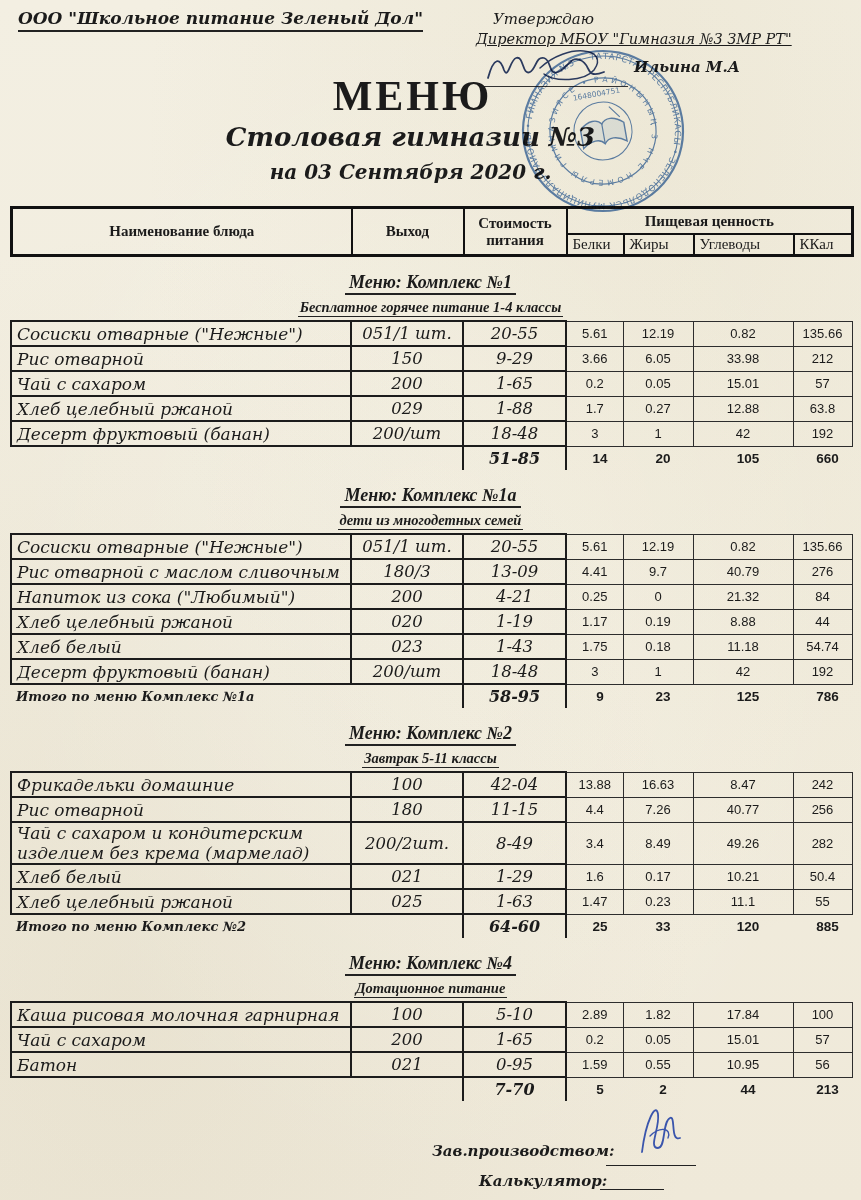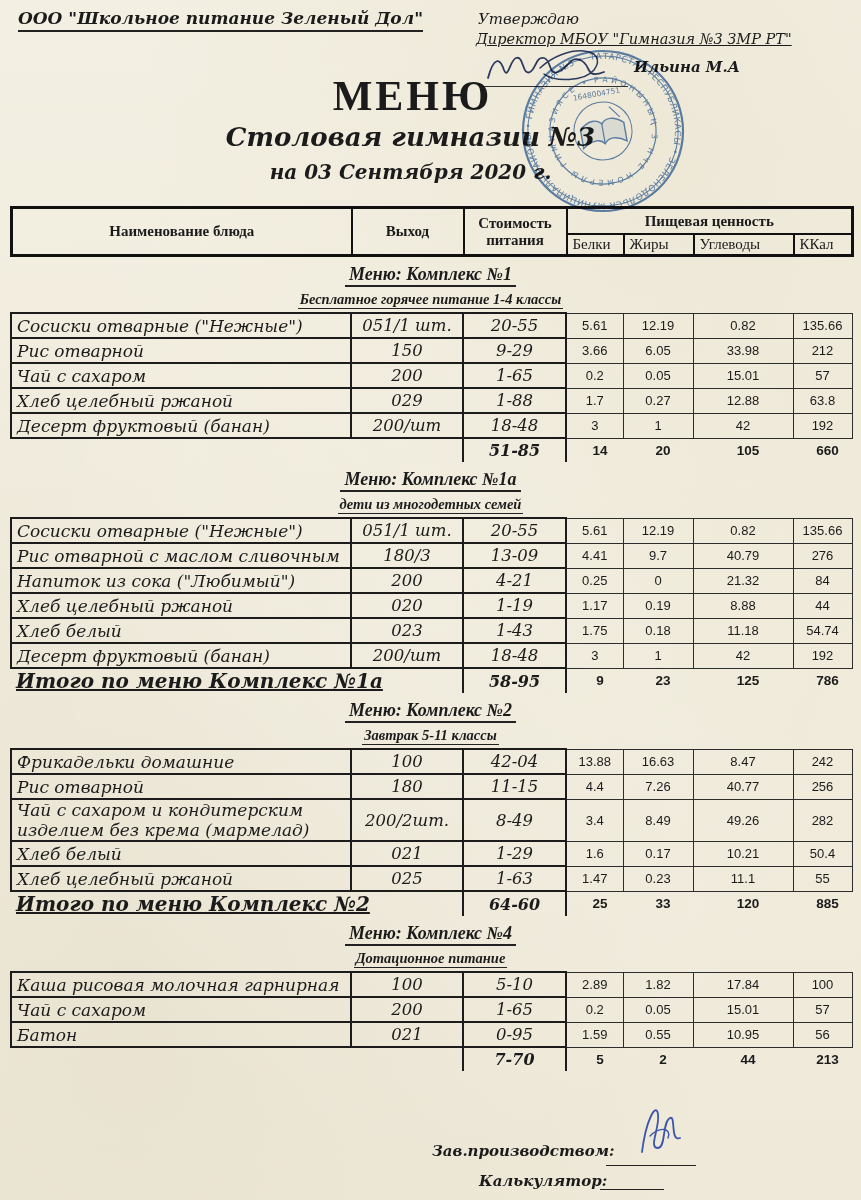--- a/index.html
+++ b/index.html
@@ -12,21 +12,21 @@
       radial-gradient(ellipse at 50% 50%, rgba(255,255,250,.25), transparent 70%),
       linear-gradient(180deg,#f3efe2 0%,#f1ecdd 55%,#efe9d9 100%);
   }
   .hand{font-family:"DejaVu Serif", serif; font-style:italic;}
 
   
   .doc-header{position:relative; height:198px;}
   .company{position:absolute; left:18px; top:8px; font-size:17px; font-weight:bold;
            border-bottom:2px solid #222; padding-bottom:2px;}
   .approve{position:absolute; left:476px; top:10px; width:380px;}
-  .approve-label{font-size:15px; margin-left:2px;}
+  .approve-label{font-size:15px; margin-left:17px;}
   .approve-director{font-size:14.5px; margin-top:3px; text-decoration:underline;}
   .sig-director{position:absolute; left:6px; top:36px;}
   .sig-line{position:absolute; left:4px; top:76px; width:148px; border-bottom:1.5px solid #333;}
   .approve-name{position:absolute; left:158px; top:48px; font-size:15px; font-weight:bold;}
   .doc-title{position:absolute; left:0; right:60px; top:72px; text-align:center;
              font-size:42px; font-weight:bold; letter-spacing:3px;padding-left:24px;}
   .doc-subtitle{position:absolute; left:0; right:40px; top:122px; text-align:center;
                 font-size:26px; font-weight:bold;}
   .doc-dateline{position:absolute; left:0; right:40px; top:160px; text-align:center;
                 font-size:20px; font-weight:bold;}
@@ -47,33 +47,33 @@
   table{border-collapse:collapse; table-layout:fixed; width:841px; margin-left:10px;}
   col.w-name{width:340px;} col.w-out{width:112px;} col.w-cost{width:103px;}
   col.w-p{width:57px;} col.w-f{width:70px;} col.w-c{width:100px;} col.w-k{width:59px;}
 
   .header-table{border:3px solid #111; margin-top:8px;}
   .header-table td{border:2px solid #111;}
   .hh{font-weight:bold; font-size:15px; text-align:center; padding:1px 4px; height:22px; line-height:17px;}
   .hs{font-size:15px; text-align:left; padding:1px 5px; height:17px;}
 
   .menu-section{margin-top:2px;}
-  .sec-title{margin-top:7px; text-align:center; font-size:18px; font-weight:bold; font-style:italic;}
+  .sec-title{margin-top:15px; text-align:center; font-size:18px; font-weight:bold; font-style:italic;}
   .sec-title span{border-bottom:2px solid #222; padding:0 4px 1px;}
   .sec-subtitle{margin:6px 0 4px; text-align:center; font-size:14.5px; font-weight:bold; font-style:italic;}
   .sec-subtitle span{border-bottom:1.5px solid #222; padding:0 2px 1px;}
 
   .menu-table td{height:23px; padding:0 5px; overflow:hidden;}
   .dish-row .c-name,.dish-row .c-out,.dish-row .c-cost{border:2px solid #1c1c1c;}
   .c-name{font-size:17px; line-height:20px;}
   .c-out,.c-cost{text-align:center; font-size:16.5px;}
   .dish-row .c-num{border:1.5px solid #2d2d2d; font-family:"Liberation Sans", sans-serif;
                    font-size:13px; text-align:center; font-style:normal;}
   .totals td{border:none; font-weight:bold;}
-  .totals .t-label{font-size:20px; text-decoration:underline;}
+  .totals .t-label{font-size:13px; }
   .totals .t-cost{border-left:2px solid #1c1c1c; border-right:2px solid #1c1c1c;
                   text-align:center; font-size:16px;}
   .totals .t-num{font-family:"Liberation Sans", sans-serif; font-size:13.5px; text-align:center;padding-left:15px;}
 
   
   .doc-footer{position:absolute; left:0; top:1112px; width:100%; height:85px;padding-left:12px;}
   .f-prod-label{position:absolute; left:432px; top:30px; font-size:15px; font-weight:bold;}
   .sig-footer{position:absolute; left:612px; top:-16px;}
   .f-line1{position:absolute; left:606px; top:53px; width:90px; border-bottom:1.5px solid #222;}
   .f-calc-label{position:absolute; left:479px; top:60px; font-size:15px; font-weight:bold;}

